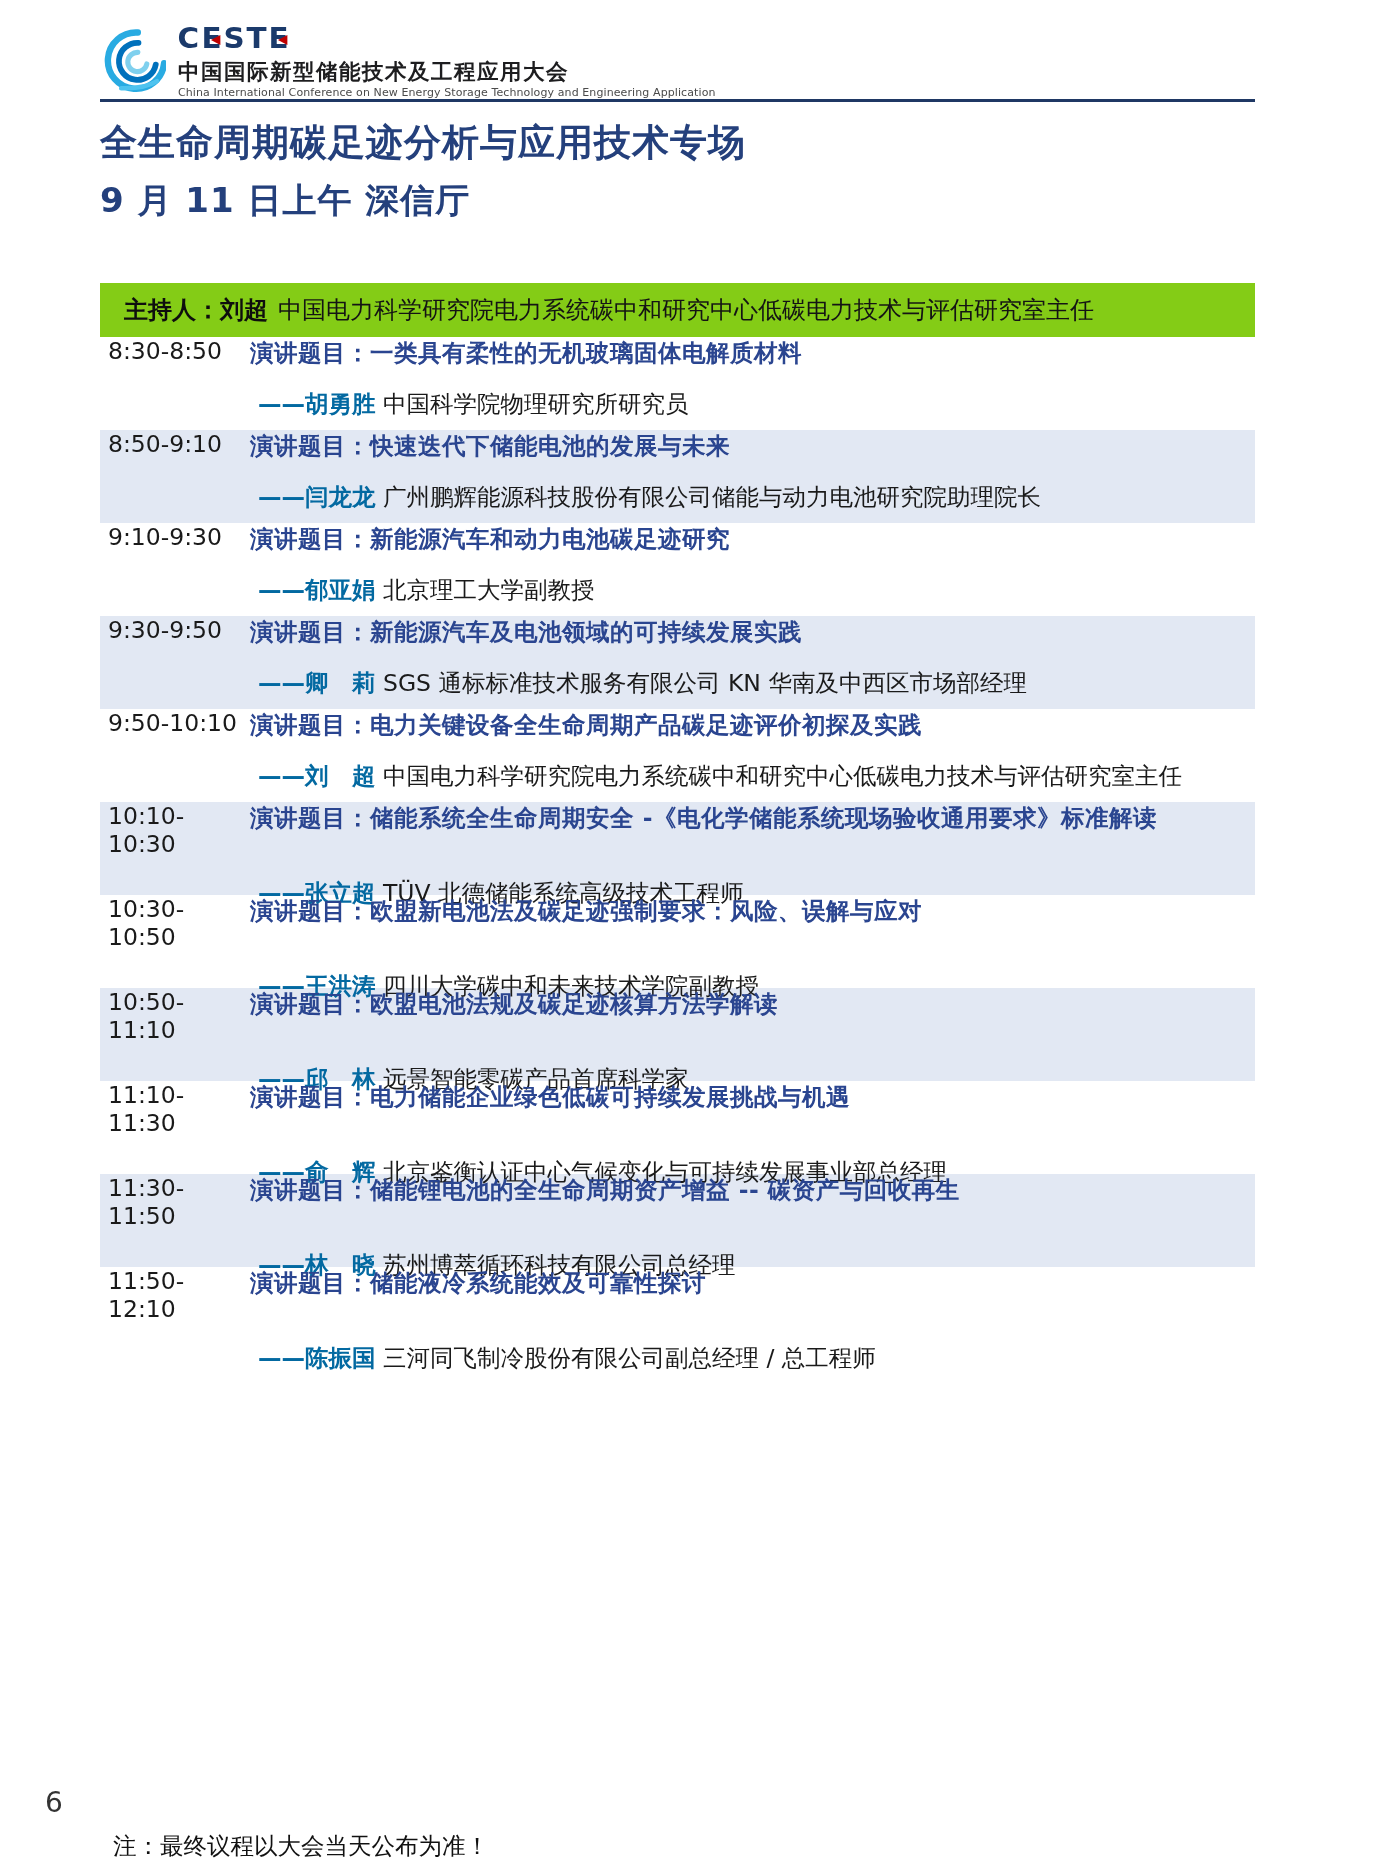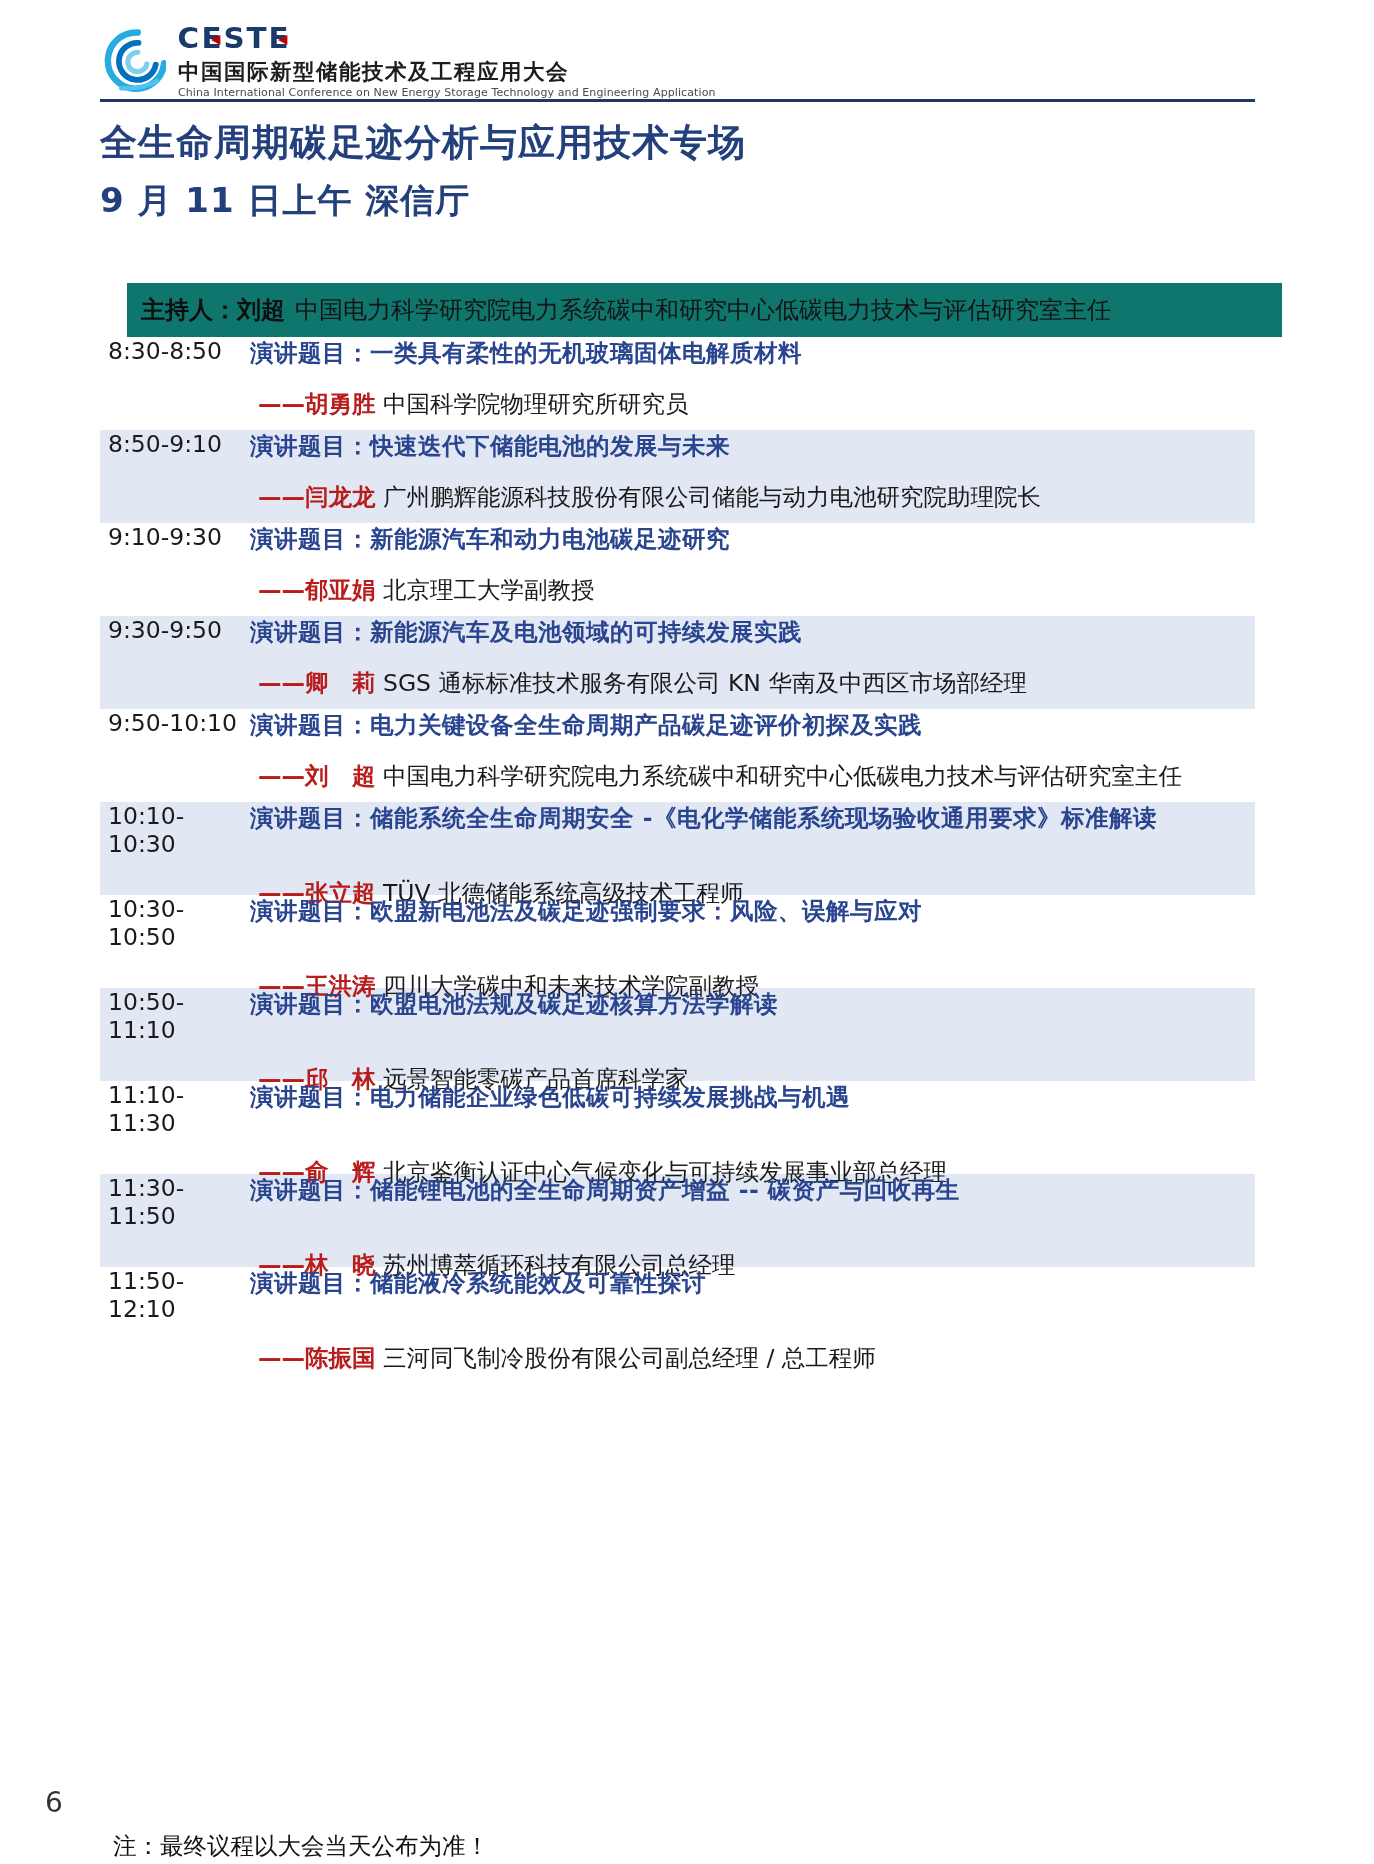--- a/index.html
+++ b/index.html
@@ -30,37 +30,36 @@
   .header-rule{position:absolute;left:100px;top:99px;width:1155px;height:3px;background:#1f3864;}
 
   
   .heading{position:absolute;left:100px;top:120px;width:960px;text-align:left;}
   .page-title{font-size:37px;font-weight:bold;color:#24407c;letter-spacing:1px;line-height:1.25;}
   .page-subtitle{font-size:34px;font-weight:bold;color:#24407c;letter-spacing:1px;margin-top:12px;}
 
   
   .moderator-row{
     position:absolute;left:100px;top:283px;width:1155px;height:54px;
-    background:#0f766e;box-sizing:border-box;
-    display:flex;align-items:center;padding-left:14px;
+    background:#84cc16;box-sizing:border-box;
+    display:flex;align-items:center;padding-left:24px;
     font-size:24px;
-    margin-left:27px;
   }
   .moderator-label{font-weight:bold;color:#0e0e0e;white-space:pre;}
   .moderator-desc{color:#141414;margin-left:10px;}
 
   
   .agenda{position:absolute;left:100px;top:337px;width:1155px;}
   .agenda-row{height:93px;box-sizing:border-box;padding:0 0 0 8px;}
   .agenda-row.shaded{background:#e2e8f3;}
   .row-line1{display:flex;align-items:flex-start;}
   .row-time{width:142px;flex:0 0 142px;font-size:23.5px;color:#1a1a1a;}
   .row-topic{font-size:23.5px;font-weight:bold;color:#2a4590;letter-spacing:0.5px;}
   .row-line2{margin-top:19px;padding-left:150px;font-size:23.5px;color:#1a1a1a;}
-  .spk-name{font-weight:bold;color:#b91c1c;white-space:pre;}
+  .spk-name{font-weight:bold;color:#0369a1;white-space:pre;}
   .spk-affil{color:#1a1a1a;}
 
   
   .footer-page{position:absolute;left:45px;top:1786px;font-size:28px;color:#333;}
   .footer-note{position:absolute;left:113px;top:1790px;font-size:23.5px;color:#111;margin-top:40px;}
 </style>
 </head>
 <body>
 
 <div class="page">

